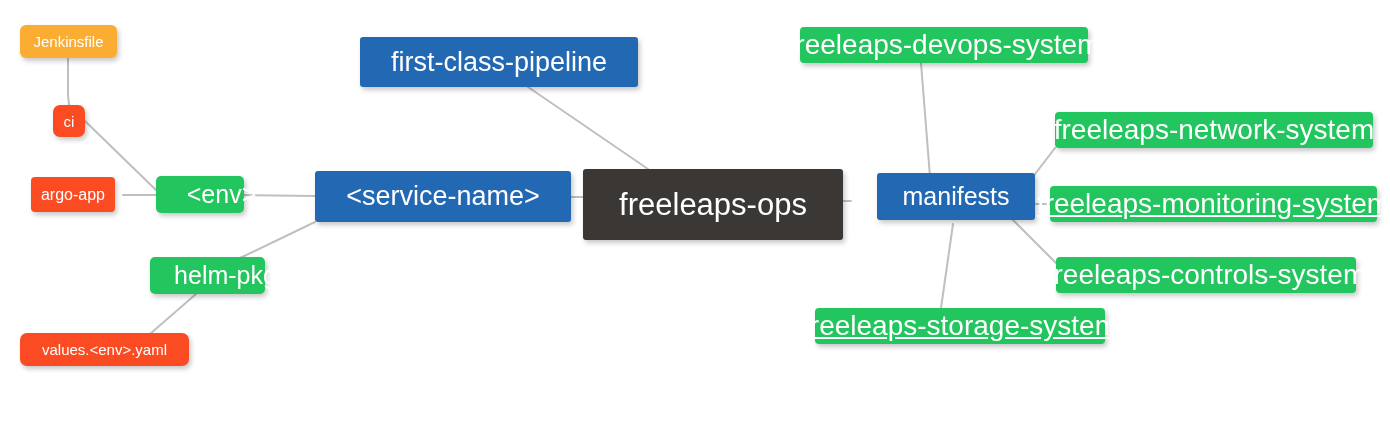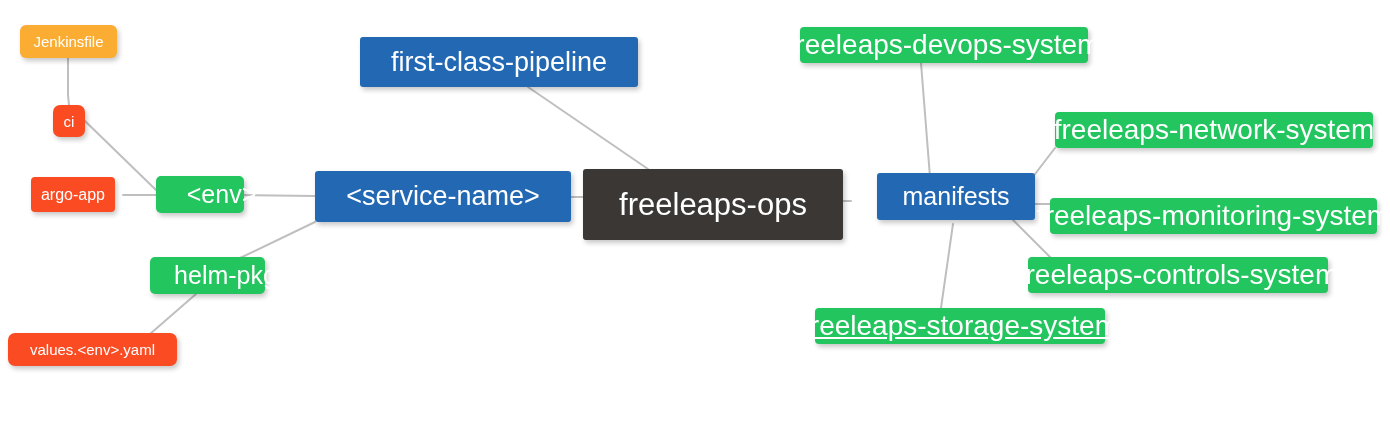--- a/index.html
+++ b/index.html
@@ -105,24 +105,24 @@
       <polyline points="1009,204 1050,204" class="edge" stroke="#bfbfbf"></polyline>
       <polyline points="1009,216 1056,263" class="edge" stroke="#bfbfbf"></polyline>
       <polyline points="953,224 941,308" class="edge" stroke="#bfbfbf"></polyline>
     </svg>
   <div id="node-layer">
       <div class="node node-orange" style="left: 20px; top: 25px; width: 97px; height: 33px; background: rgb(250, 173, 50);">Jenkinsfile</div>
       <div class="node node-red-sm" style="left: 53px; top: 105px; width: 32px; height: 32px; background: rgb(250, 75, 34);">ci</div>
       <div class="node node-red" style="left: 31px; top: 177px; width: 84px; height: 35px; background: rgb(250, 75, 34);">argo-app</div>
       <div class="node node-green-lg" style="left: 156px; top: 176px; width: 88px; height: 37px; background: rgb(34, 197, 94); padding-left: 43px;">&lt;env&gt;</div>
       <div class="node node-green-lg" style="left: 150px; top: 257px; width: 115px; height: 37px; background: rgb(34, 197, 94); padding-left: 36px;">helm-pkg</div>
-      <div class="node node-red-sm" style="left: 8px; top: 333px; width: 169px; height: 33px; background: rgb(250, 75, 34);">values.&lt;env&gt;.yaml</div>
+      <div class="node node-red-sm" style="left: 20px; top: 333px; width: 169px; height: 33px; background: rgb(250, 75, 34);">values.&lt;env&gt;.yaml</div>
       <div class="node node-l1" style="left: 315px; top: 37px; width: 278px; height: 50px; background: rgb(34, 104, 179); margin-left: 45px;">first-class-pipeline</div>
       <div class="node node-l1" style="left: 315px; top: 171px; width: 256px; height: 51px; background: rgb(34, 104, 179); text-align: center;">&lt;service-name&gt;</div>
       <div class="node node-root" style="left: 583px; top: 169px; width: 260px; height: 71px; background: rgb(59, 55, 53);">freeleaps-ops</div>
       <div class="node node-l1-sm" style="left: 851px; top: 173px; width: 158px; height: 47px; background: rgb(34, 104, 179); margin-left: 26px;">manifests</div>
       <div class="node node-green" style="left: 800px; top: 27px; width: 288px; height: 36px; background: rgb(34, 197, 94);">freeleaps-devops-system</div>
       <div class="node node-green" style="left: 1055px; top: 112px; width: 318px; height: 36px; background: rgb(34, 197, 94);">freeleaps-network-system</div>
-      <div class="node node-green" style="left: 1050px; top: 198px; width: 327px; height: 36px; background: rgb(34, 197, 94);">freeleaps-monitoring-system</div>
-      <div class="node node-green" style="left: 1028px; top: 257px; width: 300px; height: 36px; background: rgb(34, 197, 94);">freeleaps-controls-system</div>
+      <div class="node node-green" style="left: 1050px; top: 186px; width: 327px; height: 36px; background: rgb(34, 197, 94); text-decoration: underline;">freeleaps-monitoring-system</div>
+      <div class="node node-green" style="left: 1056px; top: 257px; width: 300px; height: 36px; background: rgb(34, 197, 94);">freeleaps-controls-system</div>
       <div class="node node-green" style="left: 815px; top: 308px; width: 290px; height: 36px; background: rgb(34, 197, 94); text-decoration: underline;">freeleaps-storage-system</div>
     </div>
 </div>
 
 </body></html>

